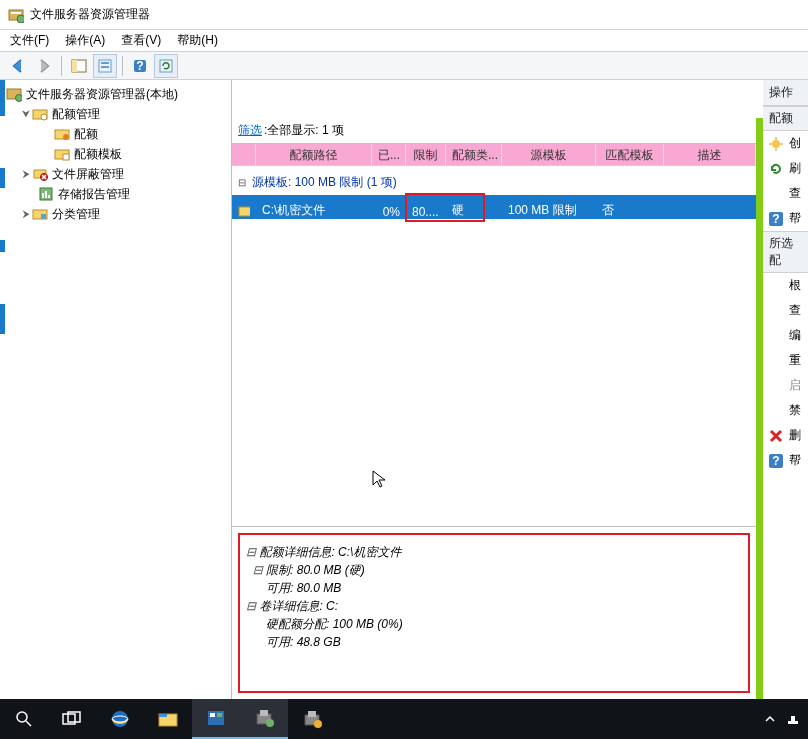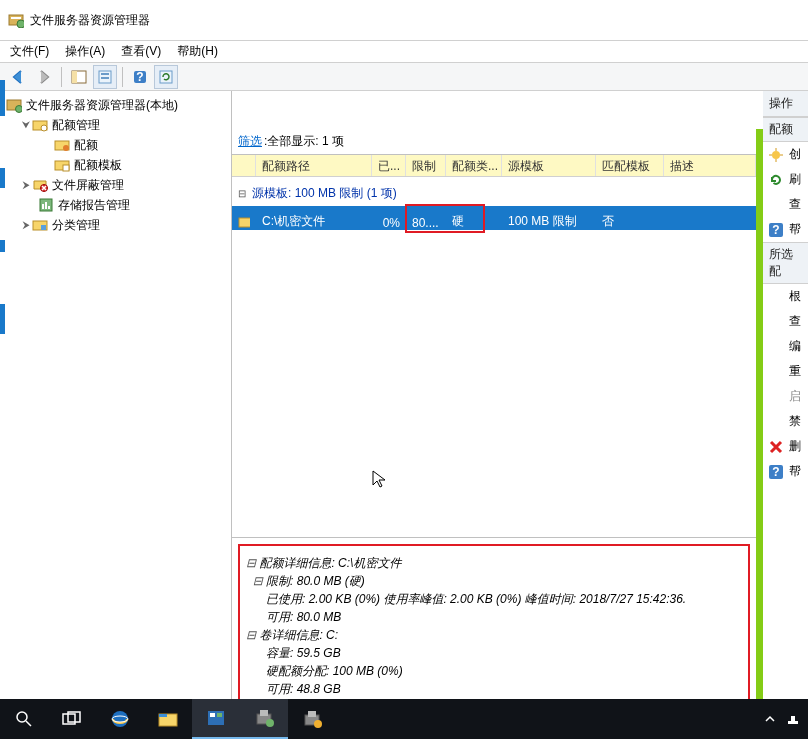--- a/index.html
+++ b/index.html
@@ -1,19 +1,19 @@
 <!DOCTYPE html>
 <html><head>
 <meta charset="utf-8">
 <style>
 * { margin: 0; padding: 0; box-sizing: border-box; font-family: "Microsoft YaHei", "Segoe UI", Tahoma, sans-serif; font-size: 12px; }
 body { background: #fff; width: 808px; height: 739px; overflow: hidden; position: relative; }
 
 
-.titlebar { height: 41px; background: #fff; border-bottom: 1px solid #d0d0d0; display: flex; align-items: center; padding-left: 8px; }
+.titlebar { height: 30px; background: #fff; border-bottom: 1px solid #d0d0d0; display: flex; align-items: center; padding-left: 8px; }
 .titlebar .ticon { width: 16px; height: 16px; margin-right: 6px; }
 .titlebar .ttext { color: #000; }
 
 
 .menubar { height: 22px; background: #fff; border-bottom: 1px solid #d0d0d0; display: flex; align-items: center; padding-left: 10px; gap: 16px; }
 .menubar span { color: #000; cursor: default; }
 
 
 .toolbar { height: 28px; background: #f5f6f7; border-bottom: 1px solid #d0d0d0; display: flex; align-items: center; padding-left: 6px; gap: 2px; }
 .tbtn { width: 24px; height: 24px; display: flex; align-items: center; justify-content: center; border: 1px solid transparent; }
@@ -29,21 +29,21 @@
 .tree-row .exp { width: 12px; display: inline-flex; justify-content: center; color: #666; font-size: 10px; cursor: default;}
 .tree-row .ticon-small { width: 16px; height: 16px; margin-right: 4px; flex-shrink: 0; }
 .indent1 { padding-left: 18px; }
 .indent2 { padding-left: 36px; }
 .indent3 { padding-left: 52px; }
 
 
 .center { flex: 1; display: flex; flex-direction: column; border-right: 7px solid #84cc16; min-width: 0; margin-top: 38px; }
 .filterbar { height: 26px; border-bottom: 1px solid #c0c0c0; display: flex; align-items: center; padding-left: 6px; }
 .filterbar a { color: #0066cc; text-decoration: underline; margin-right: 2px; }
-.colhead { height: 22px; border-bottom: 1px solid #d0d0d0; display: flex; background: #fef9c3; }
+.colhead { height: 22px; border-bottom: 1px solid #d0d0d0; display: flex; background: #f9a8d4; text-align: center; }
 .colhead .col { border-right: 1px solid #e0e0e0; padding: 3px 6px; color: #333; white-space: nowrap; overflow: hidden; }
 .listarea { flex: 1; background: #fff; padding-top: 4px; position: relative; }
 .group-row { display: flex; align-items: center; padding: 4px 6px; color: #0033aa; }
 .group-row .exp { width: 14px; color: #555; font-size: 10px; }
 .item-row { display: flex; align-items: flex-end; height: 24px; background: #1979ca; color: #fff; }
 .item-row .cell { padding: 0 6px; white-space: nowrap; overflow: hidden; }
 .redbox1 { position: absolute; border: 2px solid #e01b24; top: 27px; left: 173px; width: 80px; height: 29px; pointer-events: none; }
 
 
 .details-wrap { border-top: 1px solid #c0c0c0; padding: 6px; font-style: italic; }
@@ -251,24 +251,22 @@
         <div class="cell" style="width:94px">100 MB 限制</div>
         <div class="cell" style="width:68px">否</div>
       </div>
       <div class="redbox1"></div>
     </div>
 
     <div class="details-wrap">
       <div class="details-box">
         <div class="dln"><span class="box-sym">⊟ </span><span>配额详细信息: C:\机密文件</span></div>
         <div class="dln"><span class="box-sym">  ⊟ </span><span>限制: 80.0 MB (硬)</span></div>
-        <div class="dln"><span class="box-sym">      </span><span>已使用: 2.00 KB (0%) 使用率峰值: 2.00 KB (0%) 峰值时间: 2018/7/27 15:42:36.</span></div>
         <div class="dln"><span class="box-sym">      </span><span>可用: 80.0 MB</span></div>
         <div class="dln"><span class="box-sym">⊟ </span><span>卷详细信息: C:</span></div>
-        <div class="dln"><span class="box-sym">      </span><span>容量: 59.5 GB</span></div>
         <div class="dln"><span class="box-sym">      </span><span>硬配额分配: 100 MB (0%)</span></div>
         <div class="dln"><span class="box-sym">      </span><span>可用: 48.8 GB</span></div>
       </div>
     </div>
   </div>
 
   <div class="actions">
     <div class="ahead">操作</div>
     <div class="asubhead">配额</div>
     <div class="aitem">

